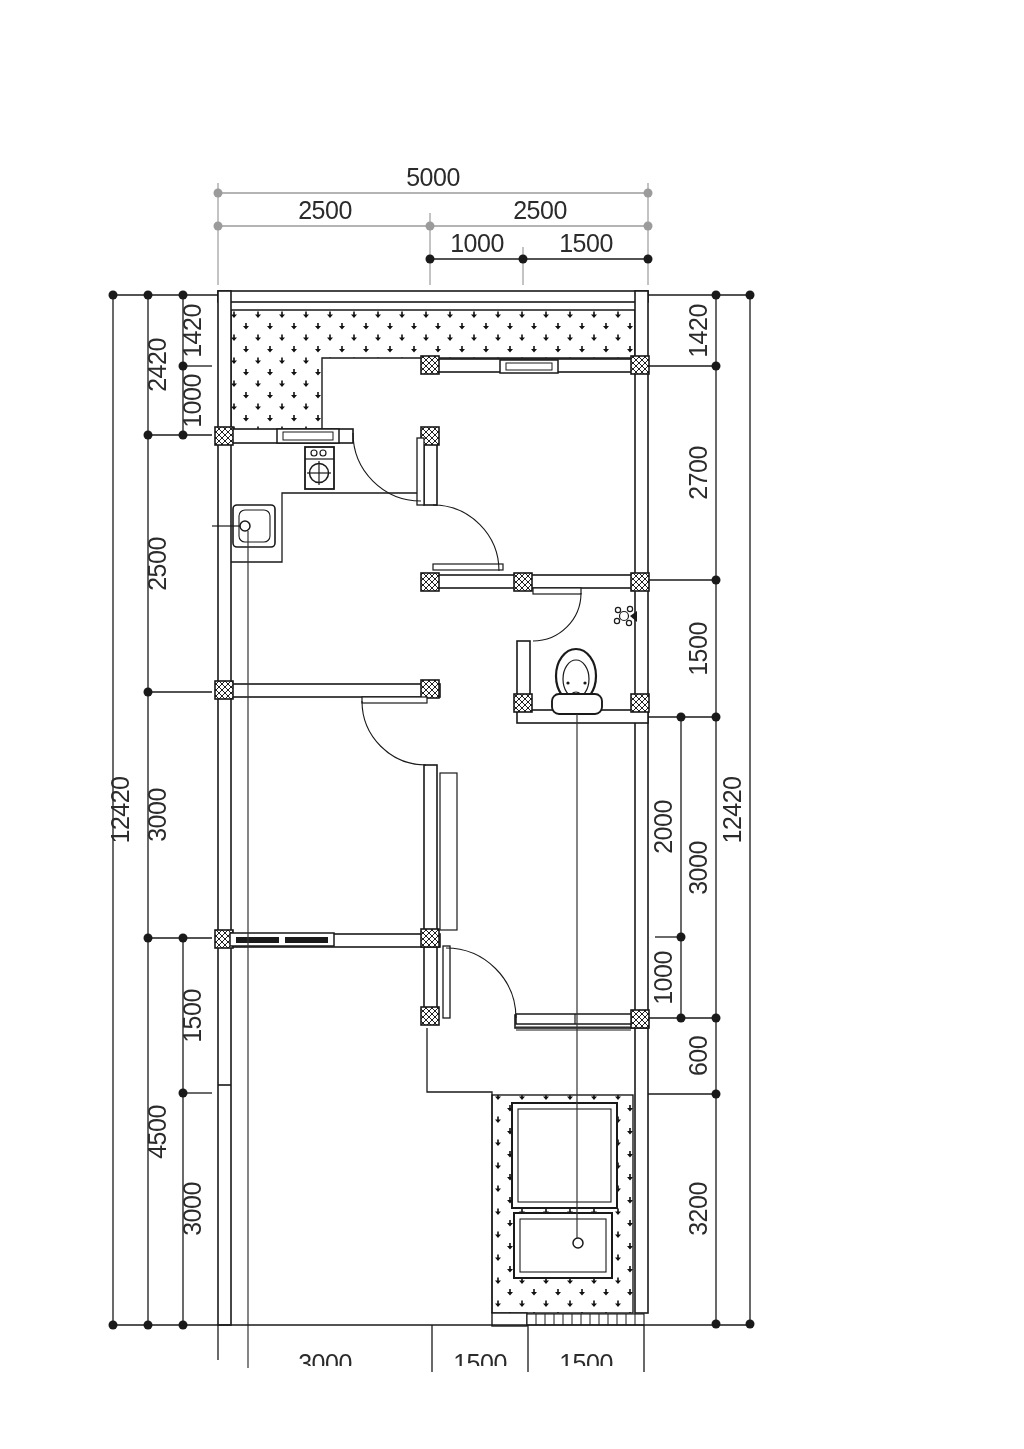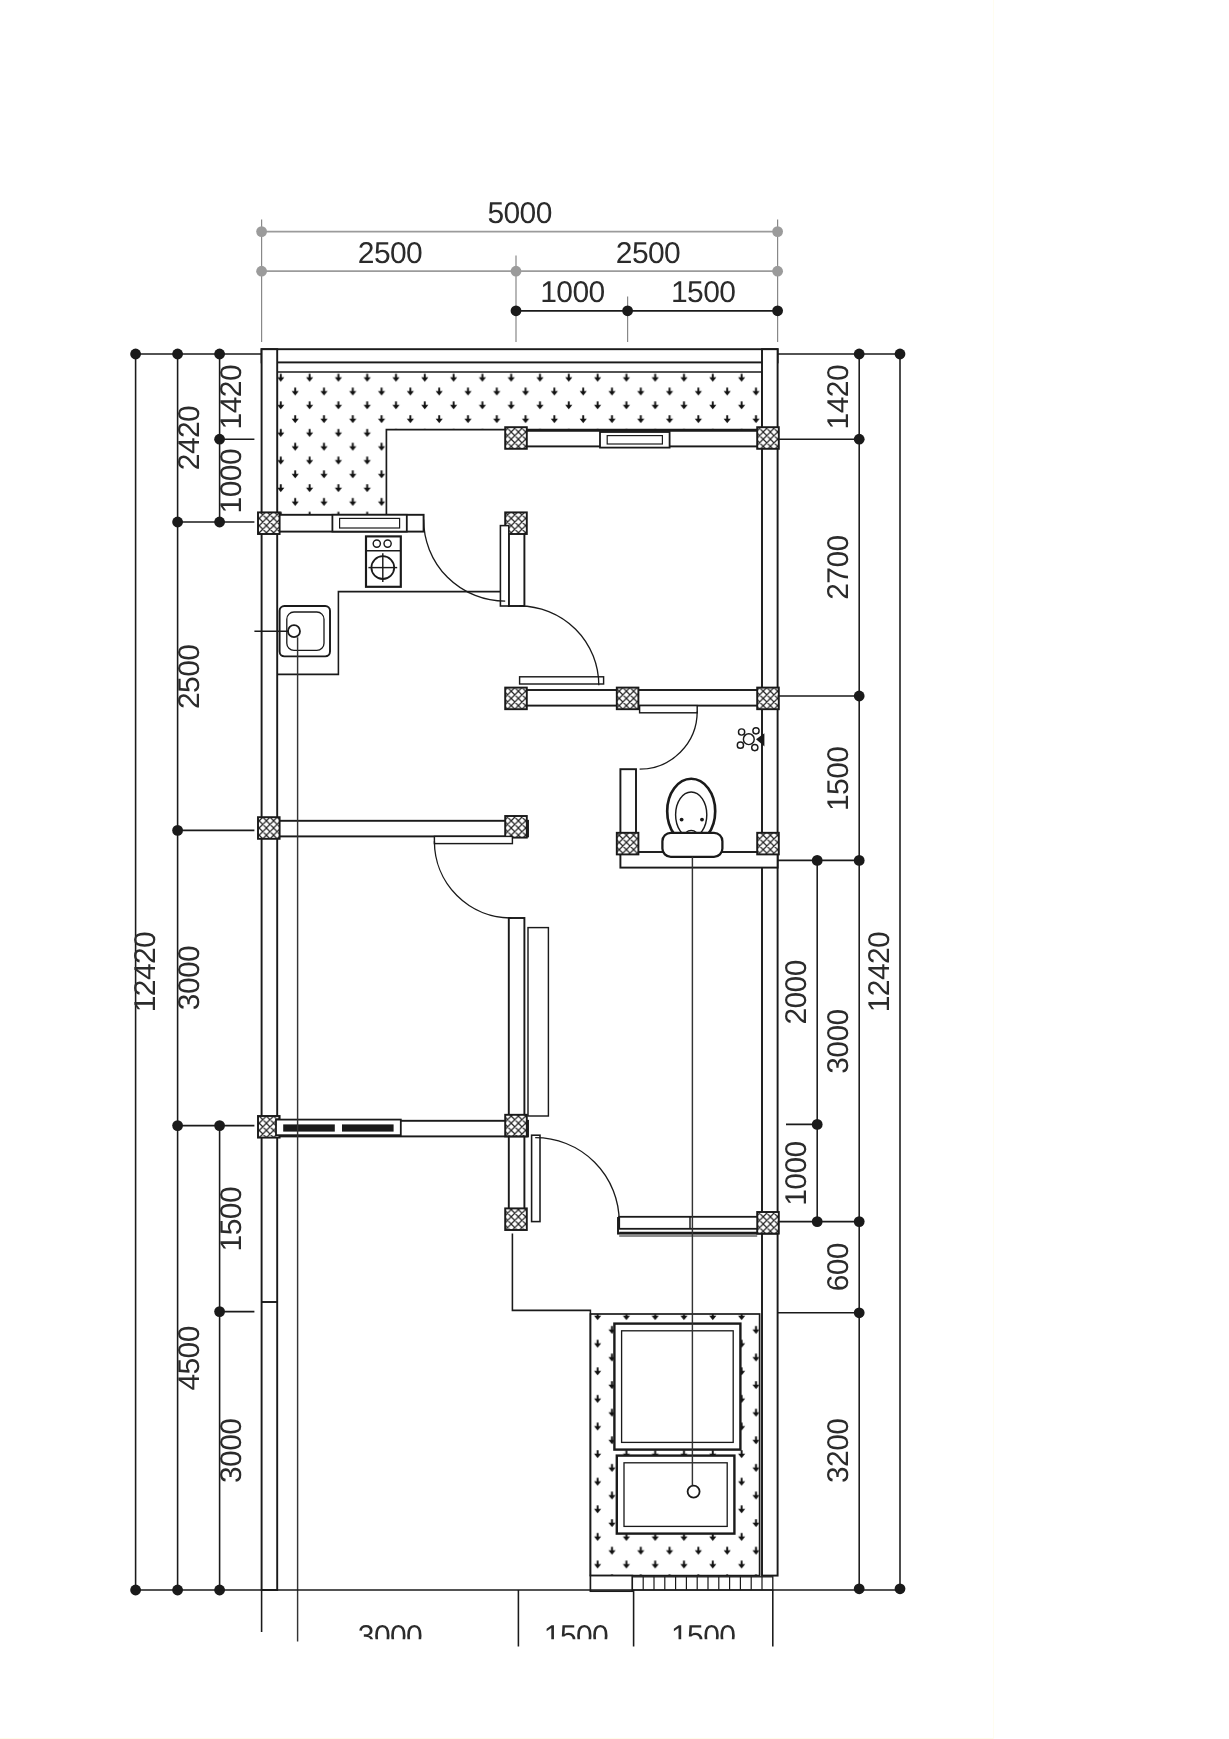--- a/index.html
+++ b/index.html
@@ -1,17 +1,17 @@
 <!DOCTYPE html>
 <html><head>
 <meta charset="utf-8">
 <style>
   html,body{margin:0;padding:0;background:#fff;}
   body{font-family:"Liberation Sans", sans-serif;}
-  .plan-wrap{width:828px;height:1449px;position:relative;background:#fef9c3;overflow:hidden;}
+  .plan-wrap{width:1024px;height:1449px;position:relative;background:#0f766e;overflow:hidden;}
   svg{display:block;}
   text{font-family:"Liberation Sans", sans-serif;font-size:25px;fill:#2b2b2b;letter-spacing:-0.5px;}
 </style>
 </head>
 <body>
 
 <div class="plan-wrap">
 <svg width="1024" height="1449" viewBox="0 0 1024 1449">
   <defs>
     <pattern id="dotHatch" width="24" height="23" patternUnits="userSpaceOnUse">

